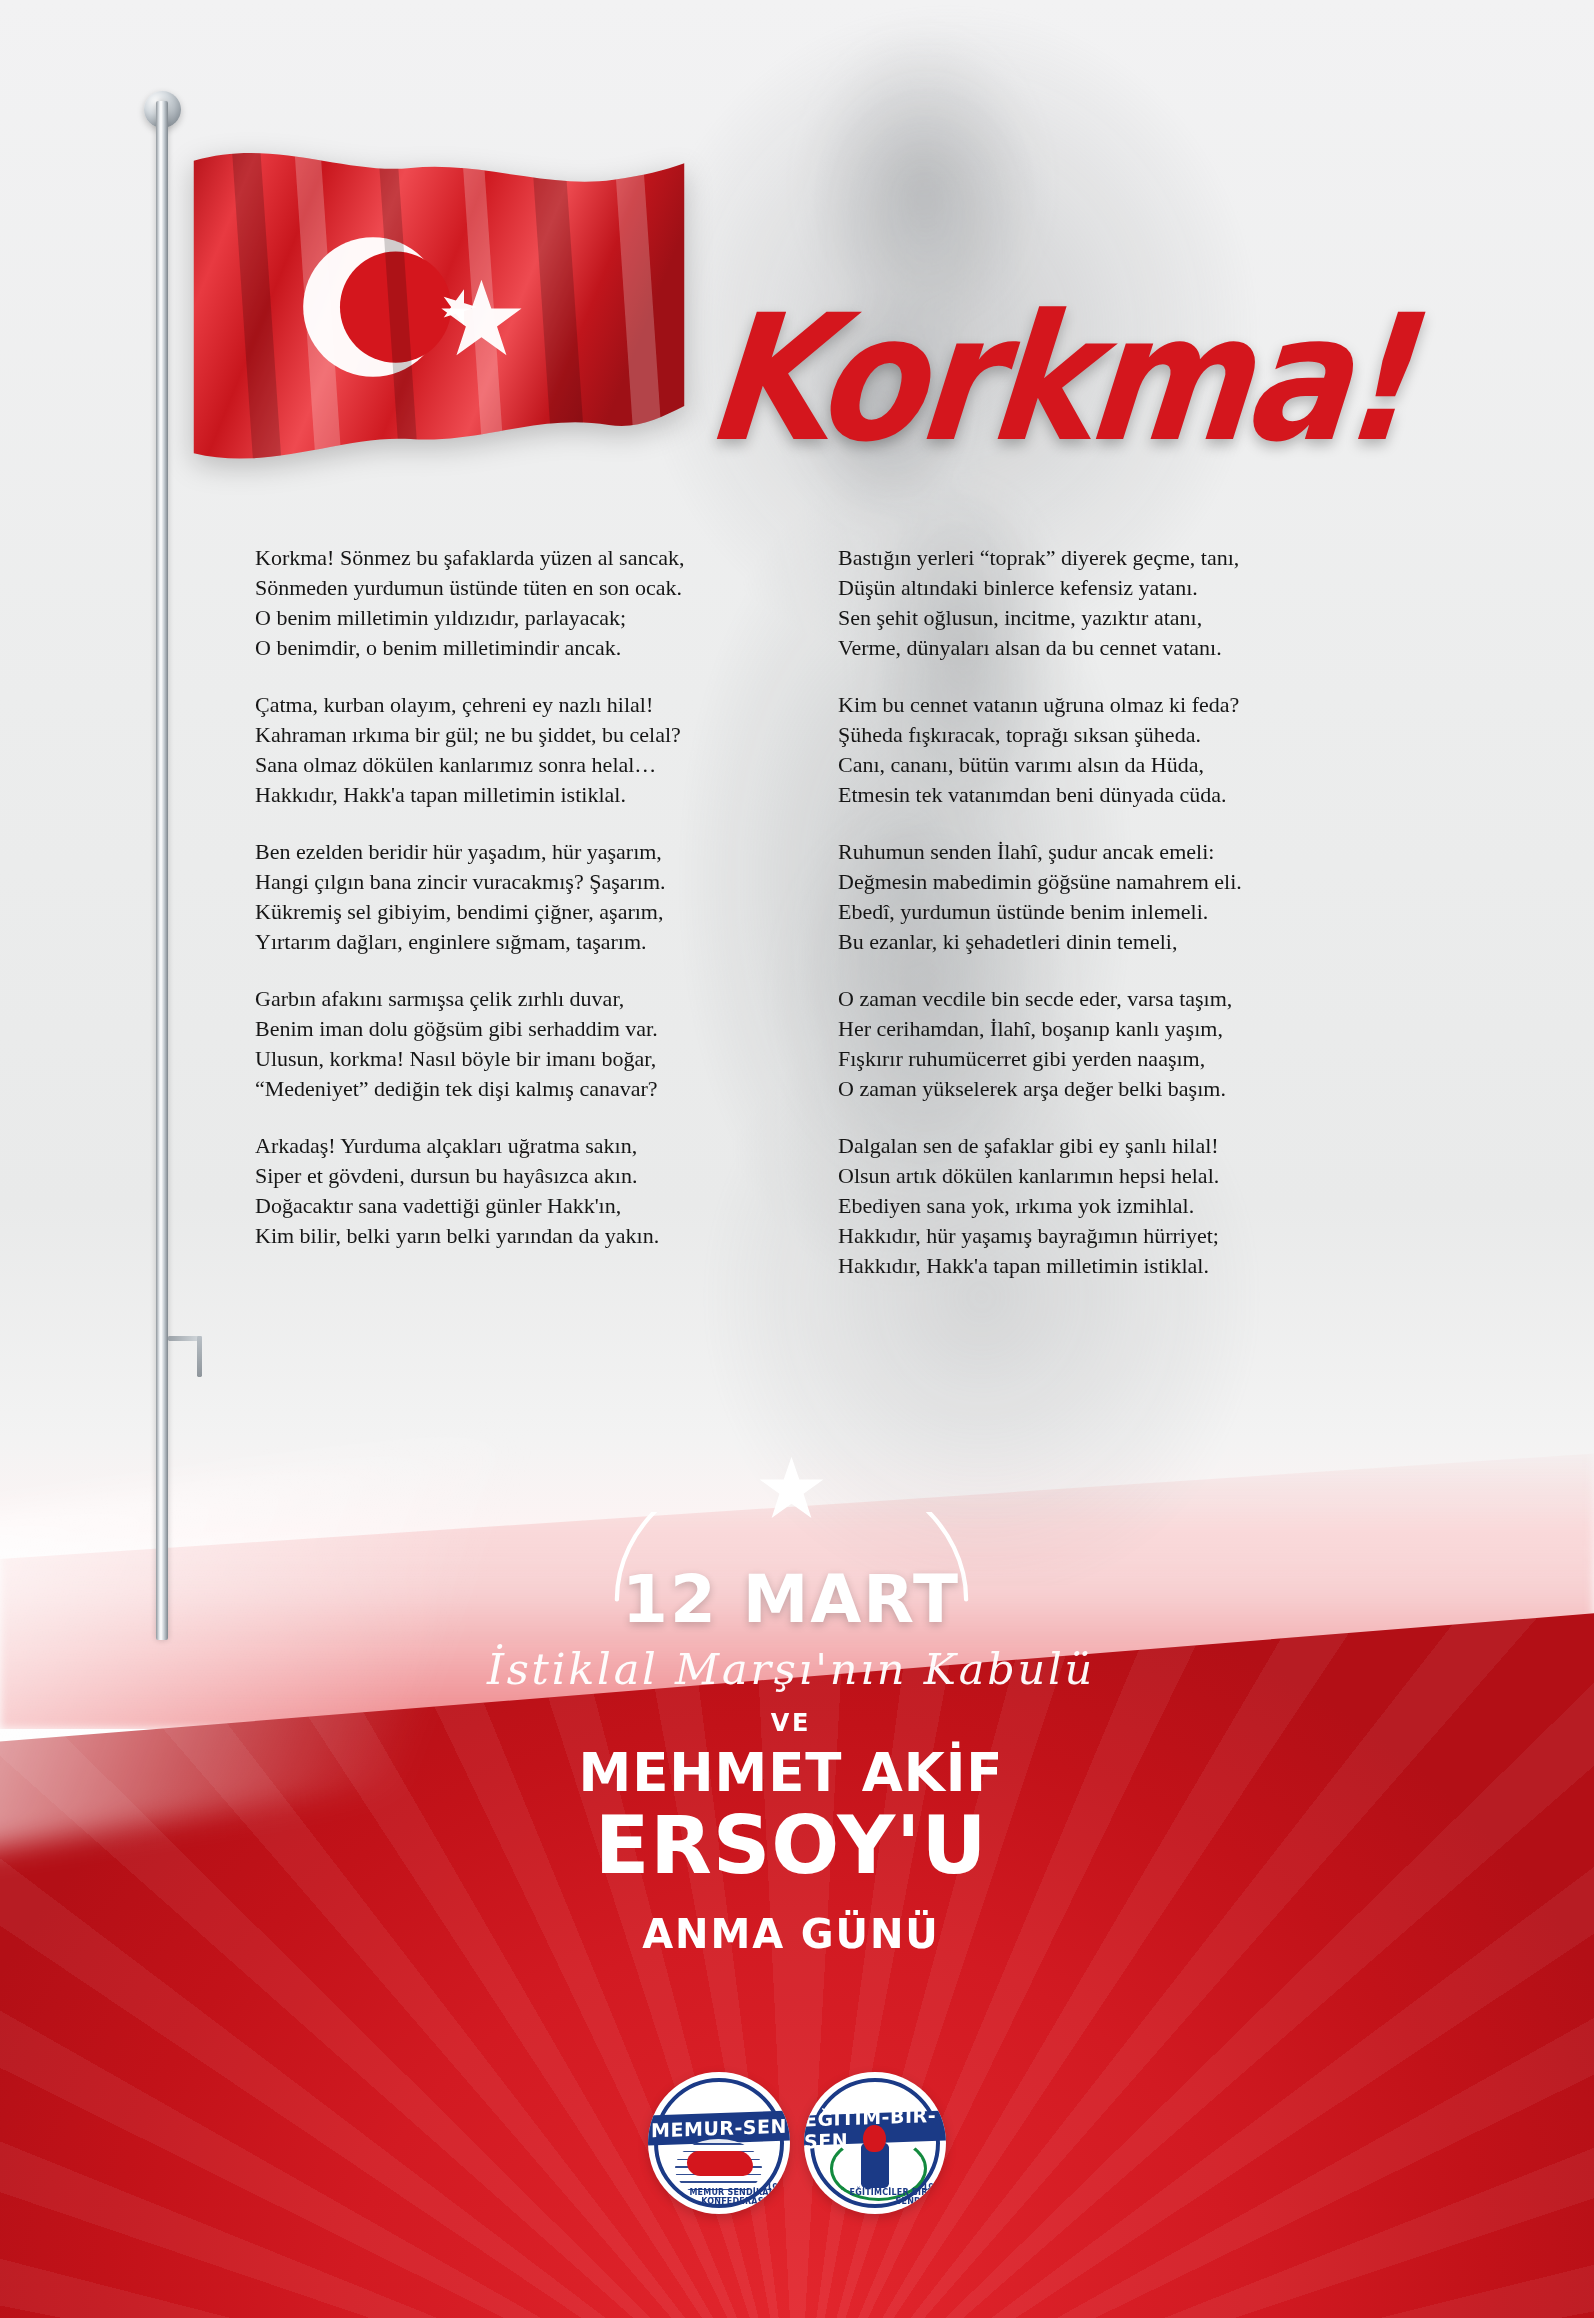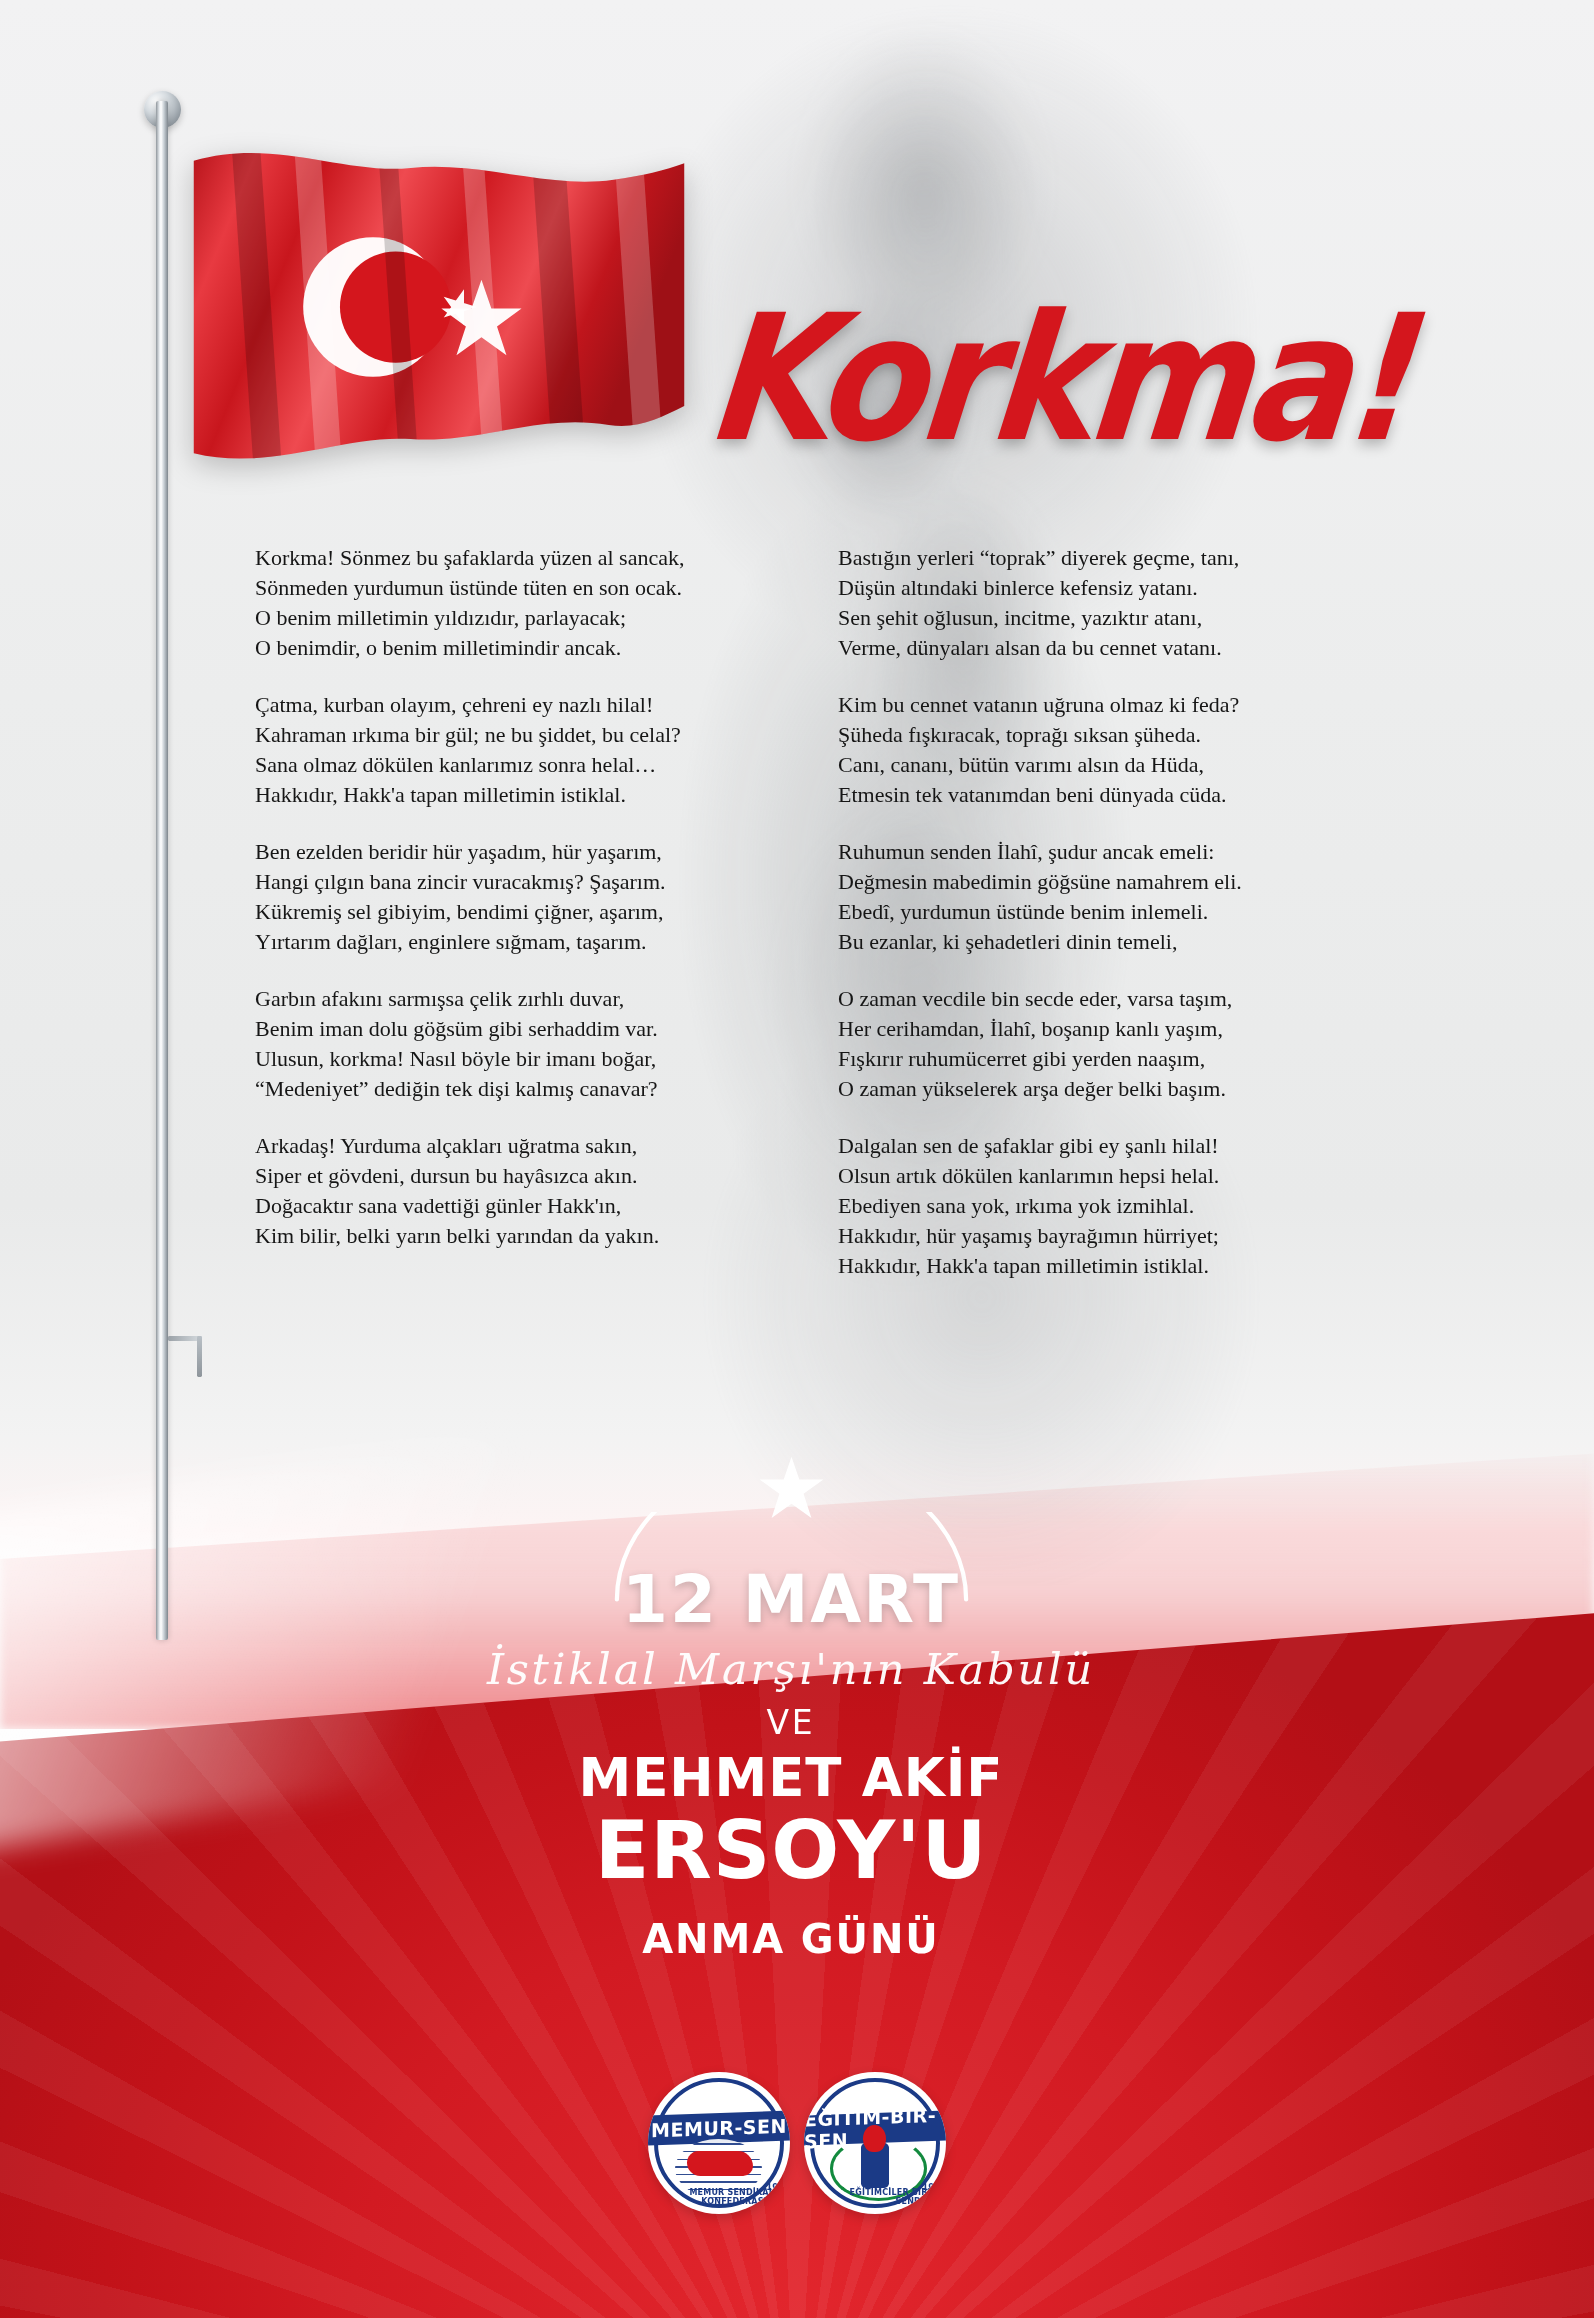--- a/index.html
+++ b/index.html
@@ -155,24 +155,24 @@
     font-family:"DejaVu Serif", serif;
     font-style:italic;
     font-size:43px;
     font-weight:400;
     letter-spacing:2.8px;
     margin-top:6.6px;
     opacity:.97;
   }
   .ve{
     font-family:"DejaVu Sans", sans-serif;
-    font-weight:400;
-    font-size:33px;
+    font-weight:700;
+    font-size:24px;
     letter-spacing:2.8px;
-    margin-top:9px;
+    margin-top:15px;
   }
   .name1{
     font-family:"DejaVu Sans", sans-serif;
     font-weight:700;
     font-size:53px;
     letter-spacing:0.9px;
     margin-top:4.7px;
   }
   .name2{
     font-family:"DejaVu Sans", sans-serif;

